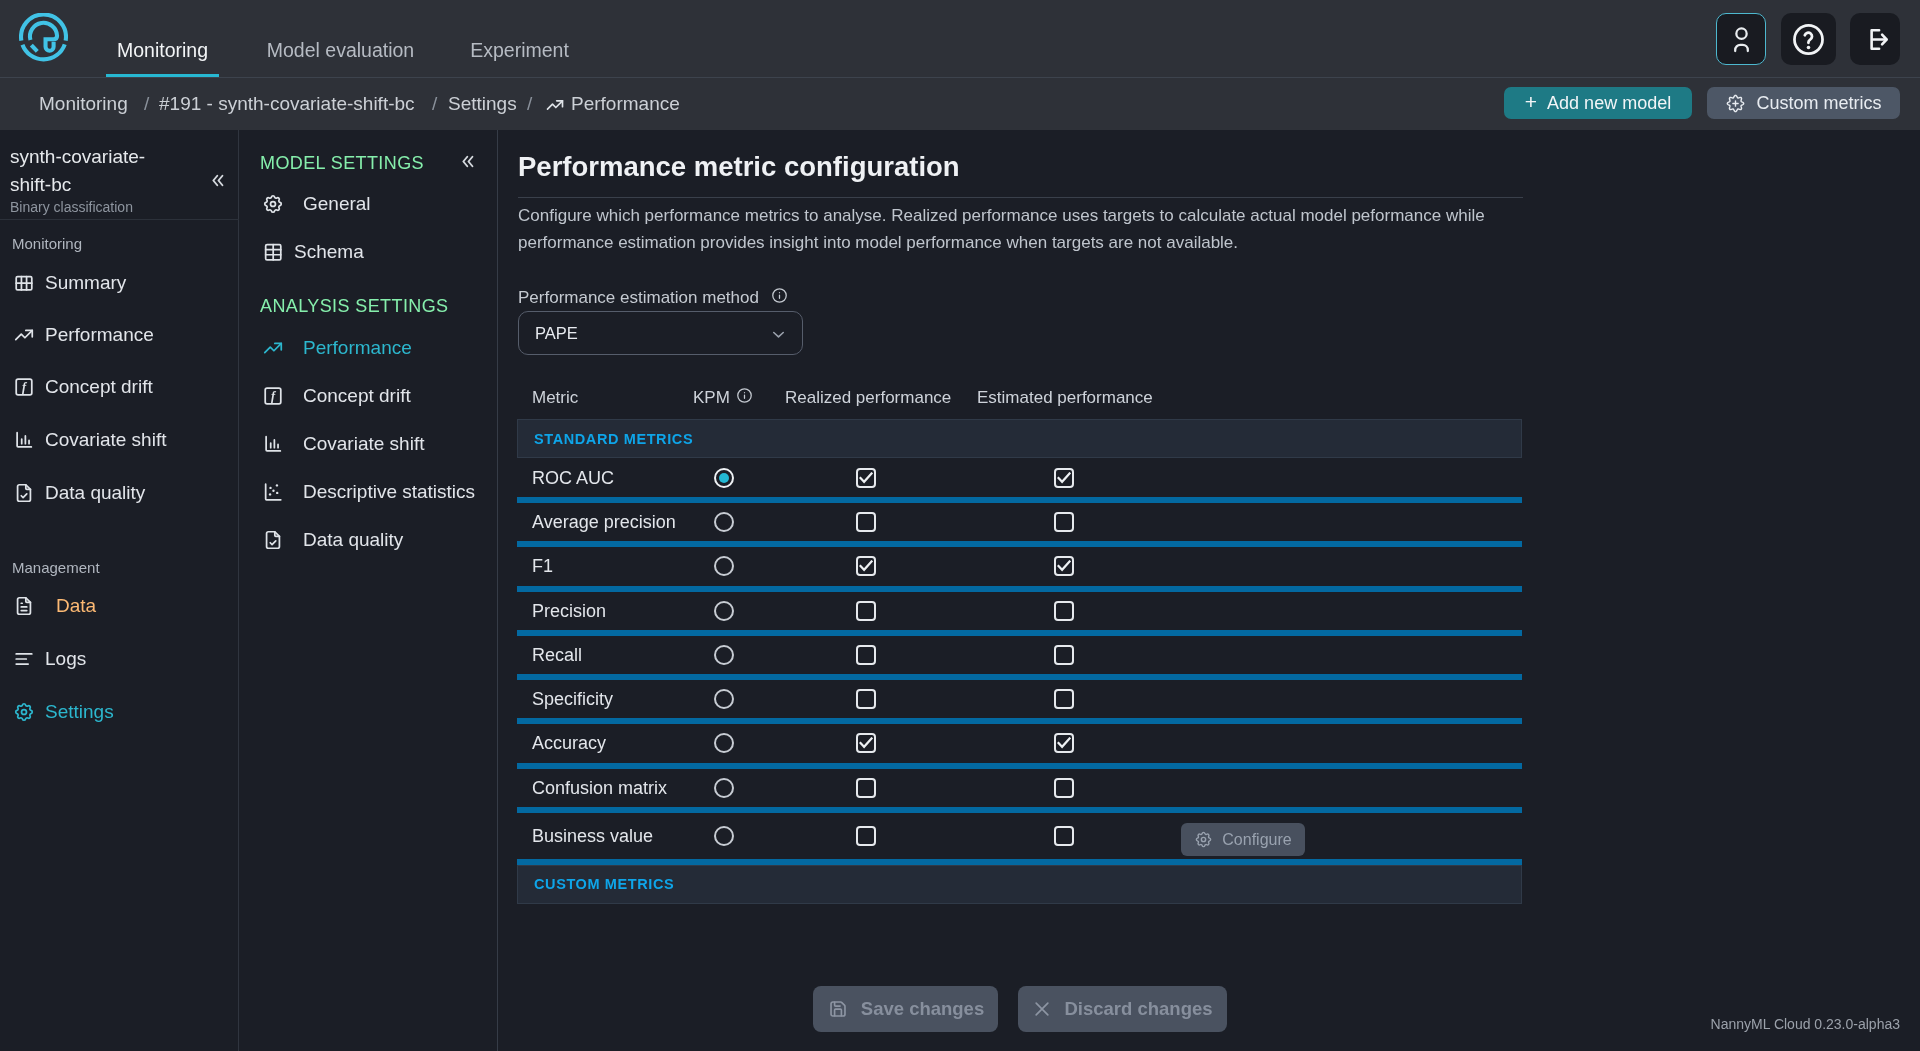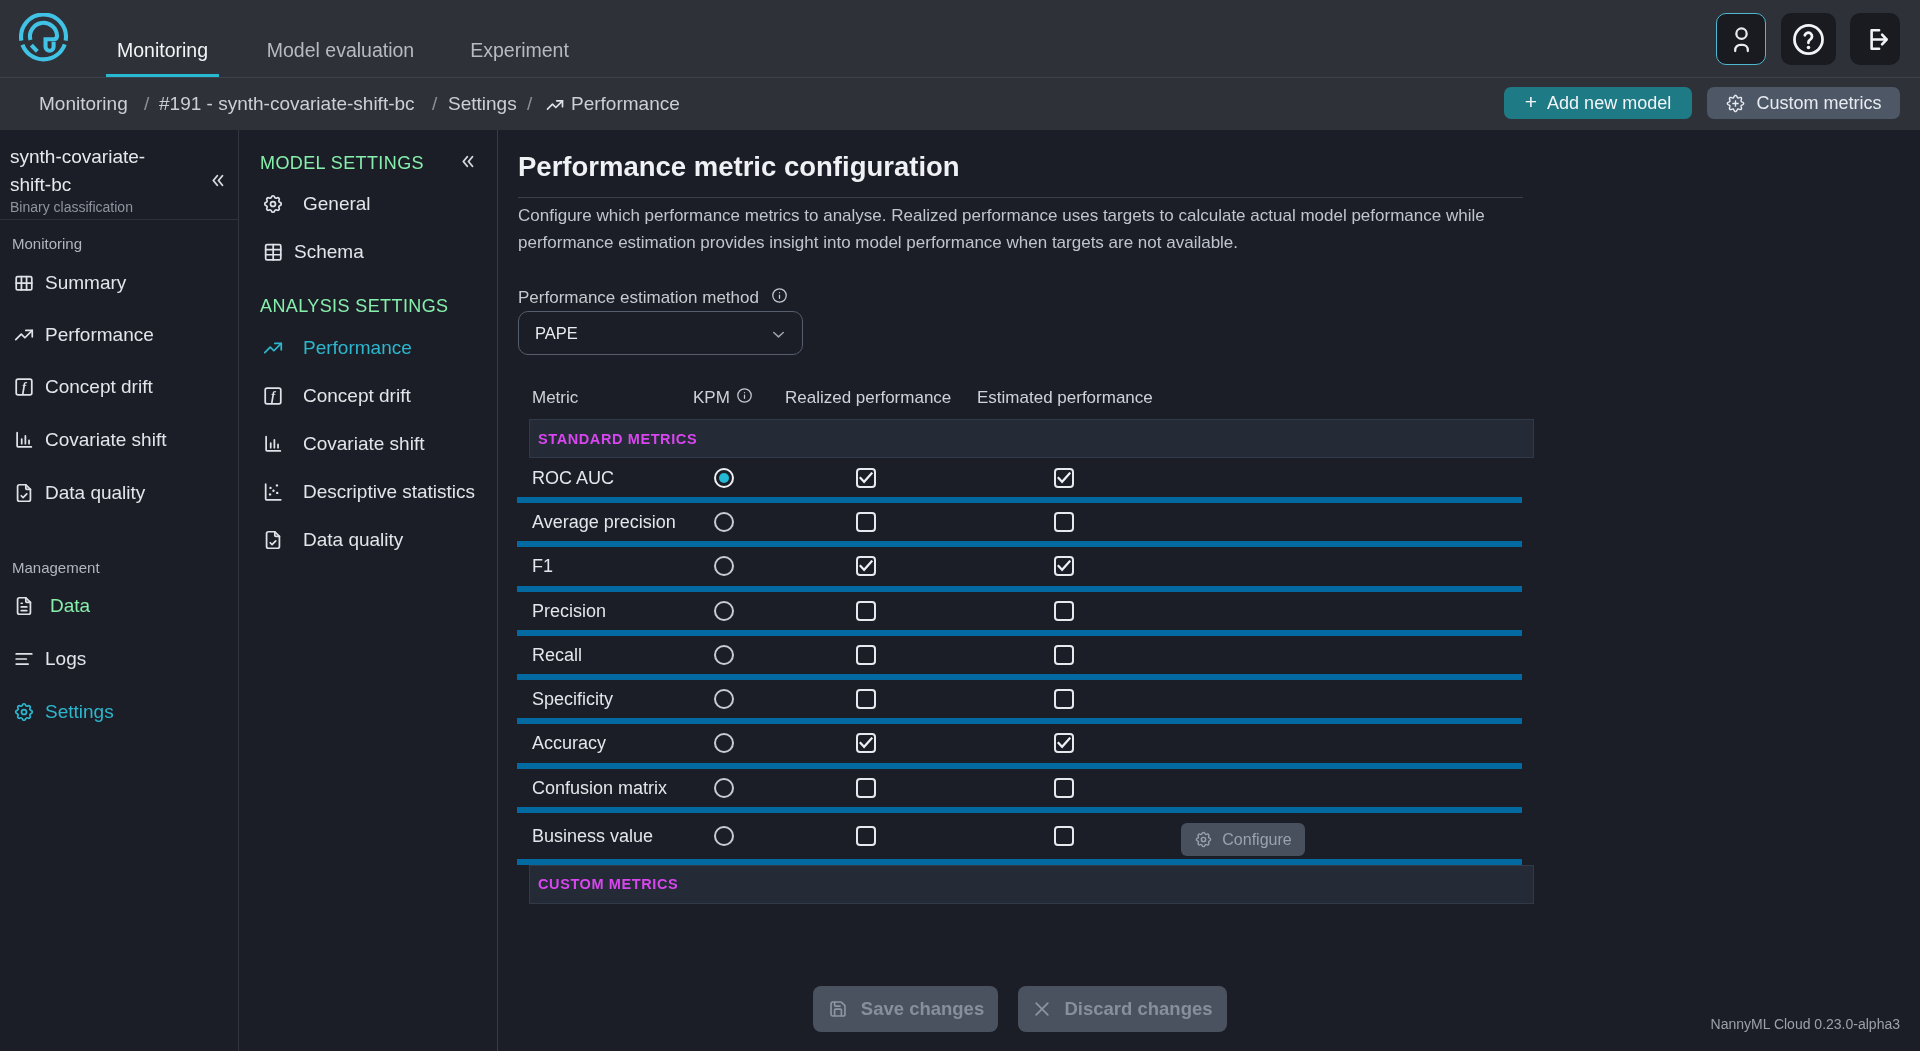--- a/index.html
+++ b/index.html
@@ -25,21 +25,21 @@
 .sitem{position:absolute;display:flex;align-items:flex-end;color:#e5e8ec;font-size:19px}
 .slab{position:absolute;color:#b0b6bf;font-size:15px}
 .slab2{position:absolute;color:#86efac;font-size:18px;letter-spacing:.4px}
 
 .h1{position:absolute;left:518px;top:151px;font-size:27.5px;font-weight:bold;color:#eff1f4}
 .hline{position:absolute;left:518px;top:197px;width:1005px;height:1px;background:#3a404b}
 .para{position:absolute;left:518px;top:202px;width:1030px;font-size:17px;line-height:27px;color:#bfc5cd}
 .flabel{position:absolute;left:518px;top:288px;font-size:17px;color:#c5cad1}
 .select{position:absolute;left:518px;top:311px;width:285px;height:44px;border:1px solid #565d6b;border-radius:10px;color:#e8ebf0;font-size:16.5px}
 .thead{position:absolute;top:385px;height:25px;line-height:25px;font-size:17px;color:#ced3da}
-.bar{position:absolute;left:529px;width:1005px;background:rgba(36,43,55,.996);border:1px solid #303a48;color:#d946ef;font-size:14.5px;font-weight:bold;letter-spacing:.6px;display:flex;align-items:center;padding-left:8px}
+.bar{position:absolute;left:517px;width:1005px;background:rgba(36,43,55,.996);border:1px solid #303a48;color:#0ea5e9;font-size:14.5px;font-weight:bold;letter-spacing:.6px;display:flex;align-items:center;padding-left:16px}
 .row{position:absolute;left:517px;width:1005px;border-bottom:6px solid #0369a1}
 .rlab{position:absolute;left:15px;font-size:18px;color:#e3e6eb;top:50%;transform:translateY(-50%)}
 .radio{position:absolute;left:197px;top:50%;transform:translateY(-50%);width:20px;height:20px;border:2px solid #c7ccd3;border-radius:50%}
 .radio.sel{border-color:#eef1f4}
 .radio.sel::after{content:"";position:absolute;left:3px;top:3px;width:10px;height:10px;border-radius:50%;background:#23b8d3}
 .cb{position:absolute;top:50%;transform:translateY(-50%);width:20px;height:20px;border:2px solid #e6e9ed;border-radius:4px;display:flex;align-items:center;justify-content:center}
 .gbtn{background:rgba(72,80,94,.996);border-radius:6px;color:#99a2af;font-size:16px;display:flex;align-items:center;justify-content:center;gap:9px;position:absolute}
 .footer{position:absolute;right:20px;top:1016px;font-size:14px;color:#9ba1aa}
 </style>
 </head>
@@ -182,21 +182,21 @@
       <span>Covariate shift</span>
     </div>
 <div class="sitem" style="left:13px;top:478px;height:26px;gap:10px;color:#e2e5ea">
       <svg width="22" height="22" viewBox="0 0 24 24" fill="none" stroke="#dfe3e8" stroke-width="1.9" stroke-linecap="round" stroke-linejoin="round">
         <path d="M14 3v4a1 1 0 0 0 1 1h4"></path>
         <path d="M17 21h-10a2 2 0 0 1-2-2v-14a2 2 0 0 1 2-2h7l5 5v11a2 2 0 0 1-2 2z"></path>
         <path d="M9 15l2 2 4-4"></path>
       </svg>
       <span>Data quality</span>
     </div>
-<div class="sitem" style="left:13px;top:591px;height:26px;gap:15px;color:#86efac">
+<div class="sitem" style="left:13px;top:591px;height:26px;gap:21px;color:#fdba74">
       <svg width="22" height="22" viewBox="0 0 24 24" fill="none" stroke="#dfe3e8" stroke-width="1.9" stroke-linecap="round" stroke-linejoin="round">
         <path d="M14 3v4a1 1 0 0 0 1 1h4"></path>
         <path d="M17 21h-10a2 2 0 0 1-2-2v-14a2 2 0 0 1 2-2h7l5 5v11a2 2 0 0 1-2 2z"></path>
         <path d="M9 9h1M9 13h6M9 17h6"></path>
       </svg>
       <span>Data</span>
     </div>
 <div class="sitem" style="left:13px;top:644px;height:26px;gap:10px;color:#e2e5ea">
       <svg width="22" height="22" viewBox="0 0 24 24" fill="none" stroke="#dfe3e8" stroke-width="1.9" stroke-linecap="round" stroke-linejoin="round">
         <path d="M3.5 6.5h17M3.5 12h11M3.5 17.5h13"></path>

